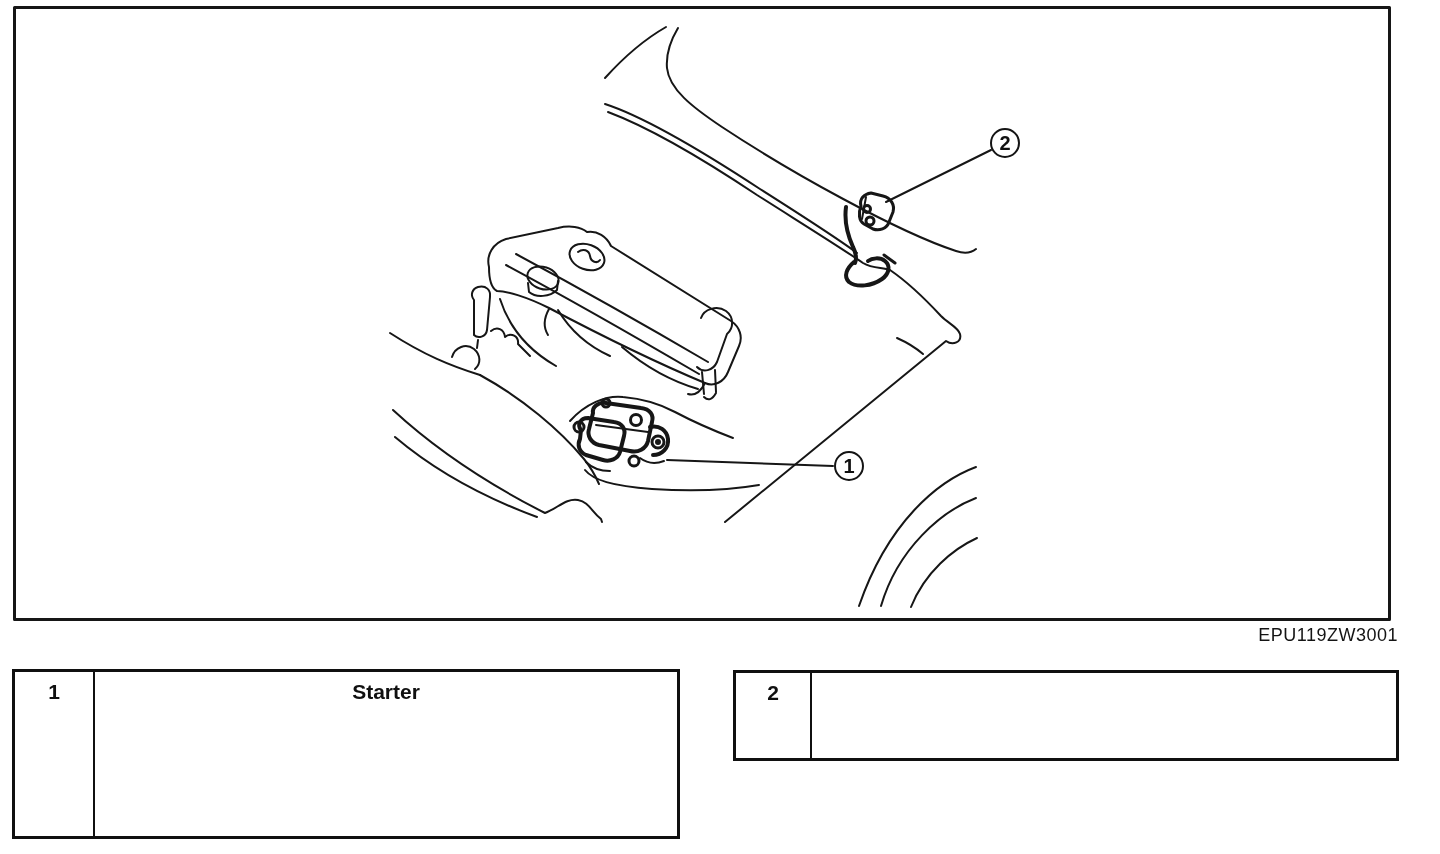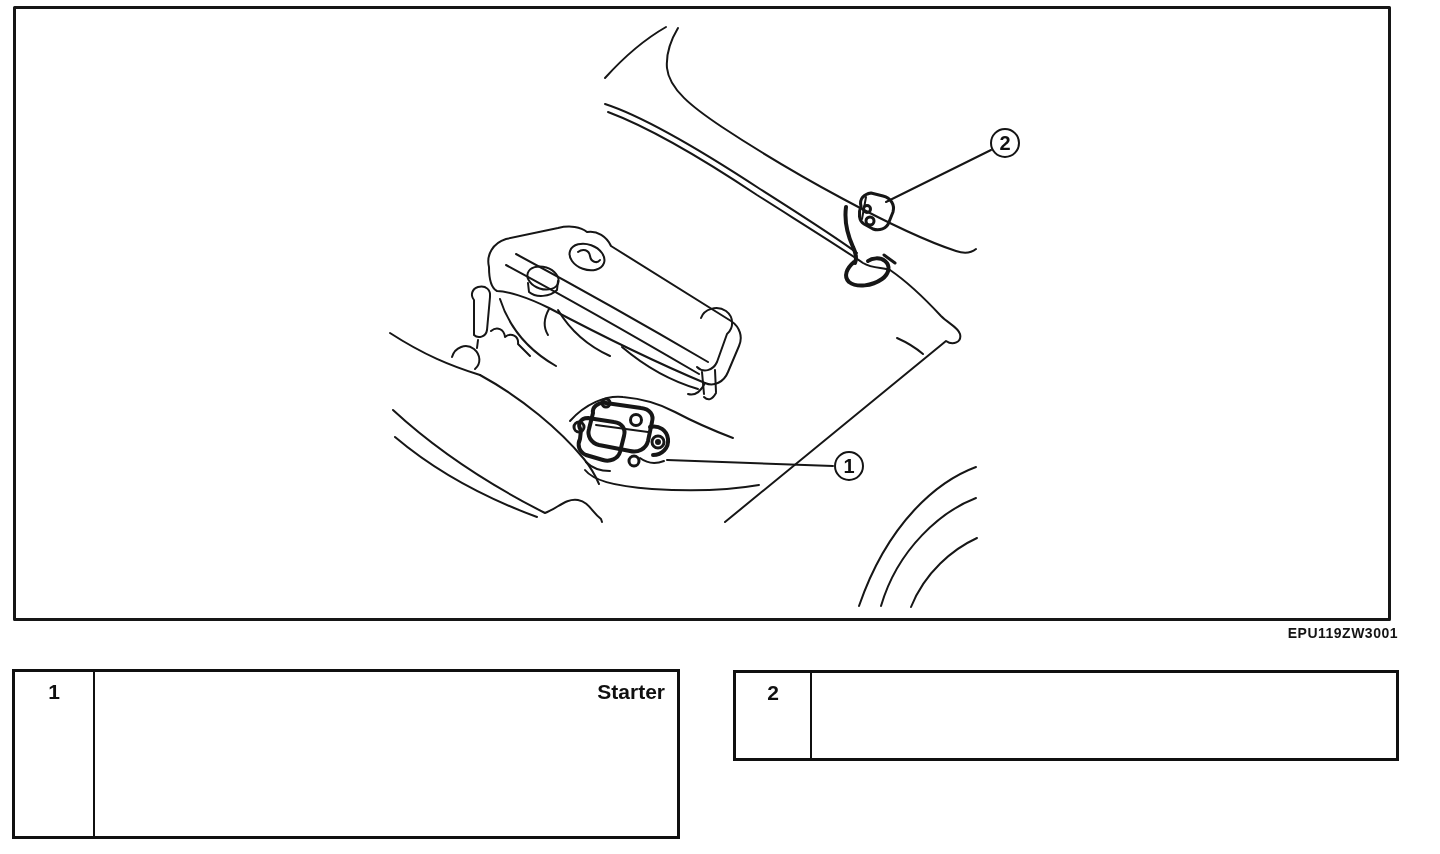--- a/index.html
+++ b/index.html
@@ -18,32 +18,32 @@
   .callout{
     position:absolute;width:30px;height:30px;box-sizing:border-box;
     border:2.5px solid #141414;border-radius:50%;background:#ffffff;
     display:flex;align-items:center;justify-content:center;
     font-size:20px;font-weight:700;line-height:1;
   }
   #callout-1{left:834px;top:451px;}
   #callout-2{left:990px;top:128px;}
   .fig-code{
     position:absolute;right:42px;top:625px;
-    font-size:14px;font-weight:700;letter-spacing:0.5px;color:#141414;
+    font-size:18px;font-weight:400;letter-spacing:0.5px;color:#141414;
   }
   .legend-table{
     position:absolute;box-sizing:border-box;border:3px solid #101010;background:#fff;
     display:flex;align-items:stretch;
     font-size:21px;font-weight:600;line-height:1.15;
   }
   #legend-table-1{left:12px;top:669px;width:668px;height:170px;}
   #legend-table-2{left:733px;top:670px;width:666px;height:91px;}
   .num-cell{flex:none;width:78px;border-right:2px solid #101010;text-align:center;padding-top:8px;}
   #legend-table-2 .num-cell{width:74px;}
-  .label-cell{flex:1;padding:8px 12px 0 12px;text-align:right;}
+  .label-cell{flex:1;padding:8px 12px 0 12px;text-align:center;}
 </style>
 </head>
 <body>
 
 <div class="page">
 
   <svg class="diagram" viewBox="0 0 1440 854" aria-hidden="true">
 
     <rect class="frame" x="14.5" y="7.5" width="1375" height="612"></rect>
 

